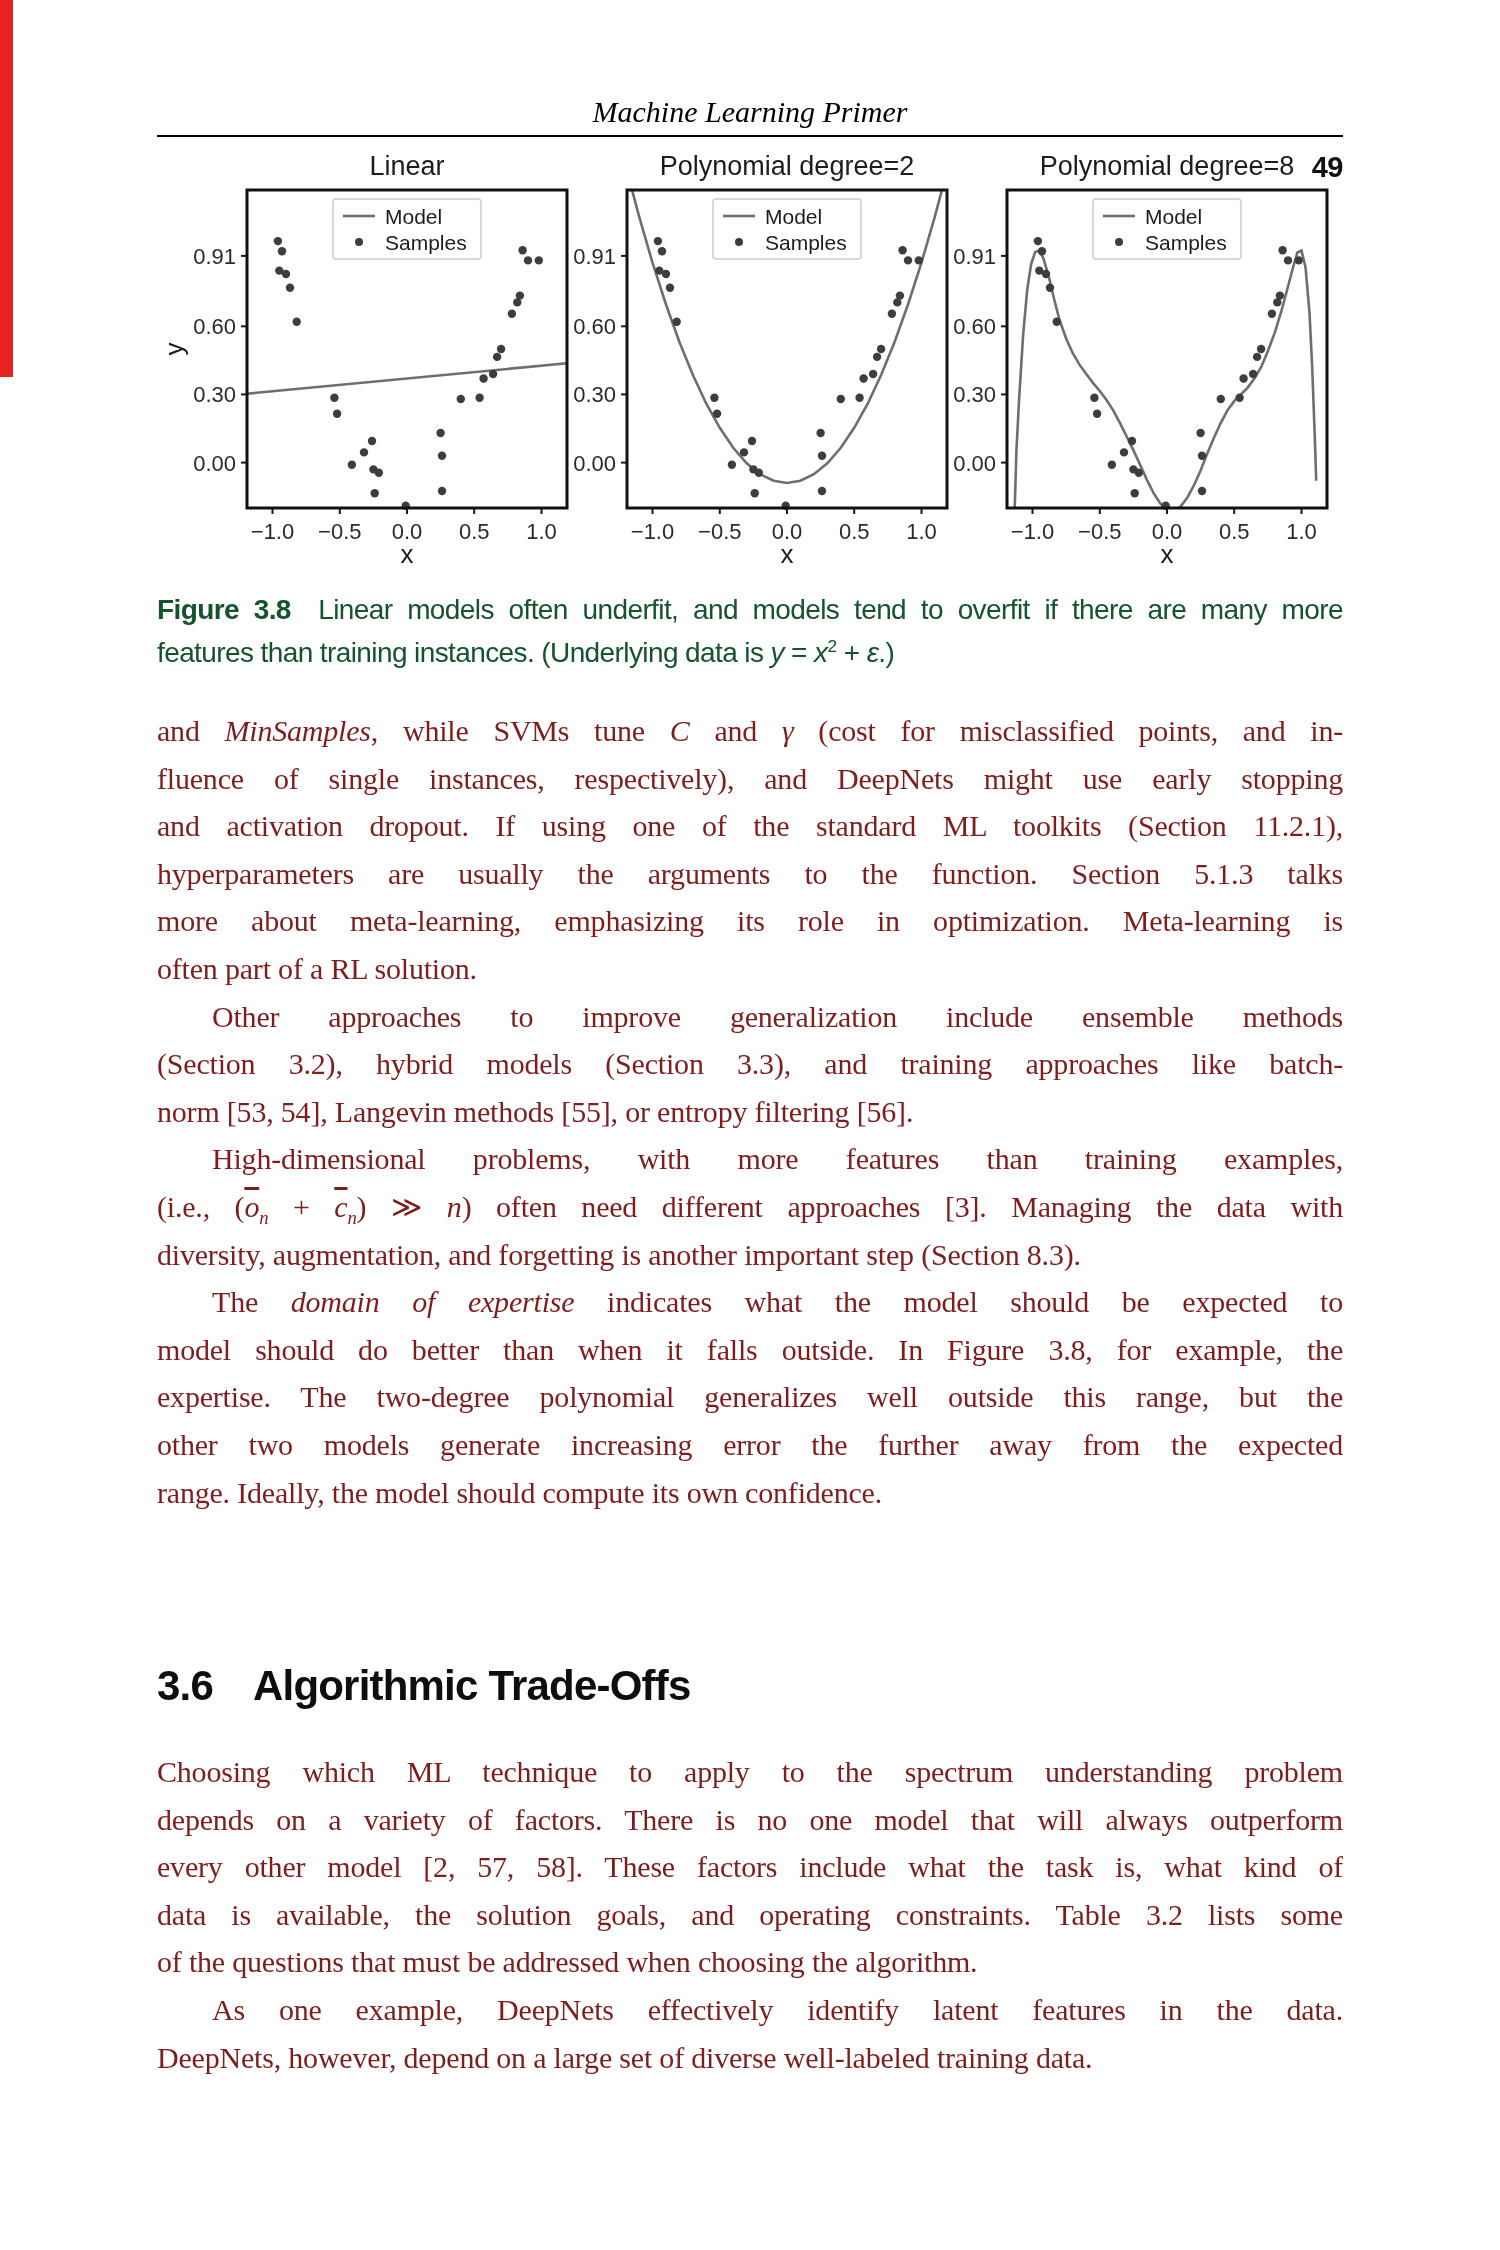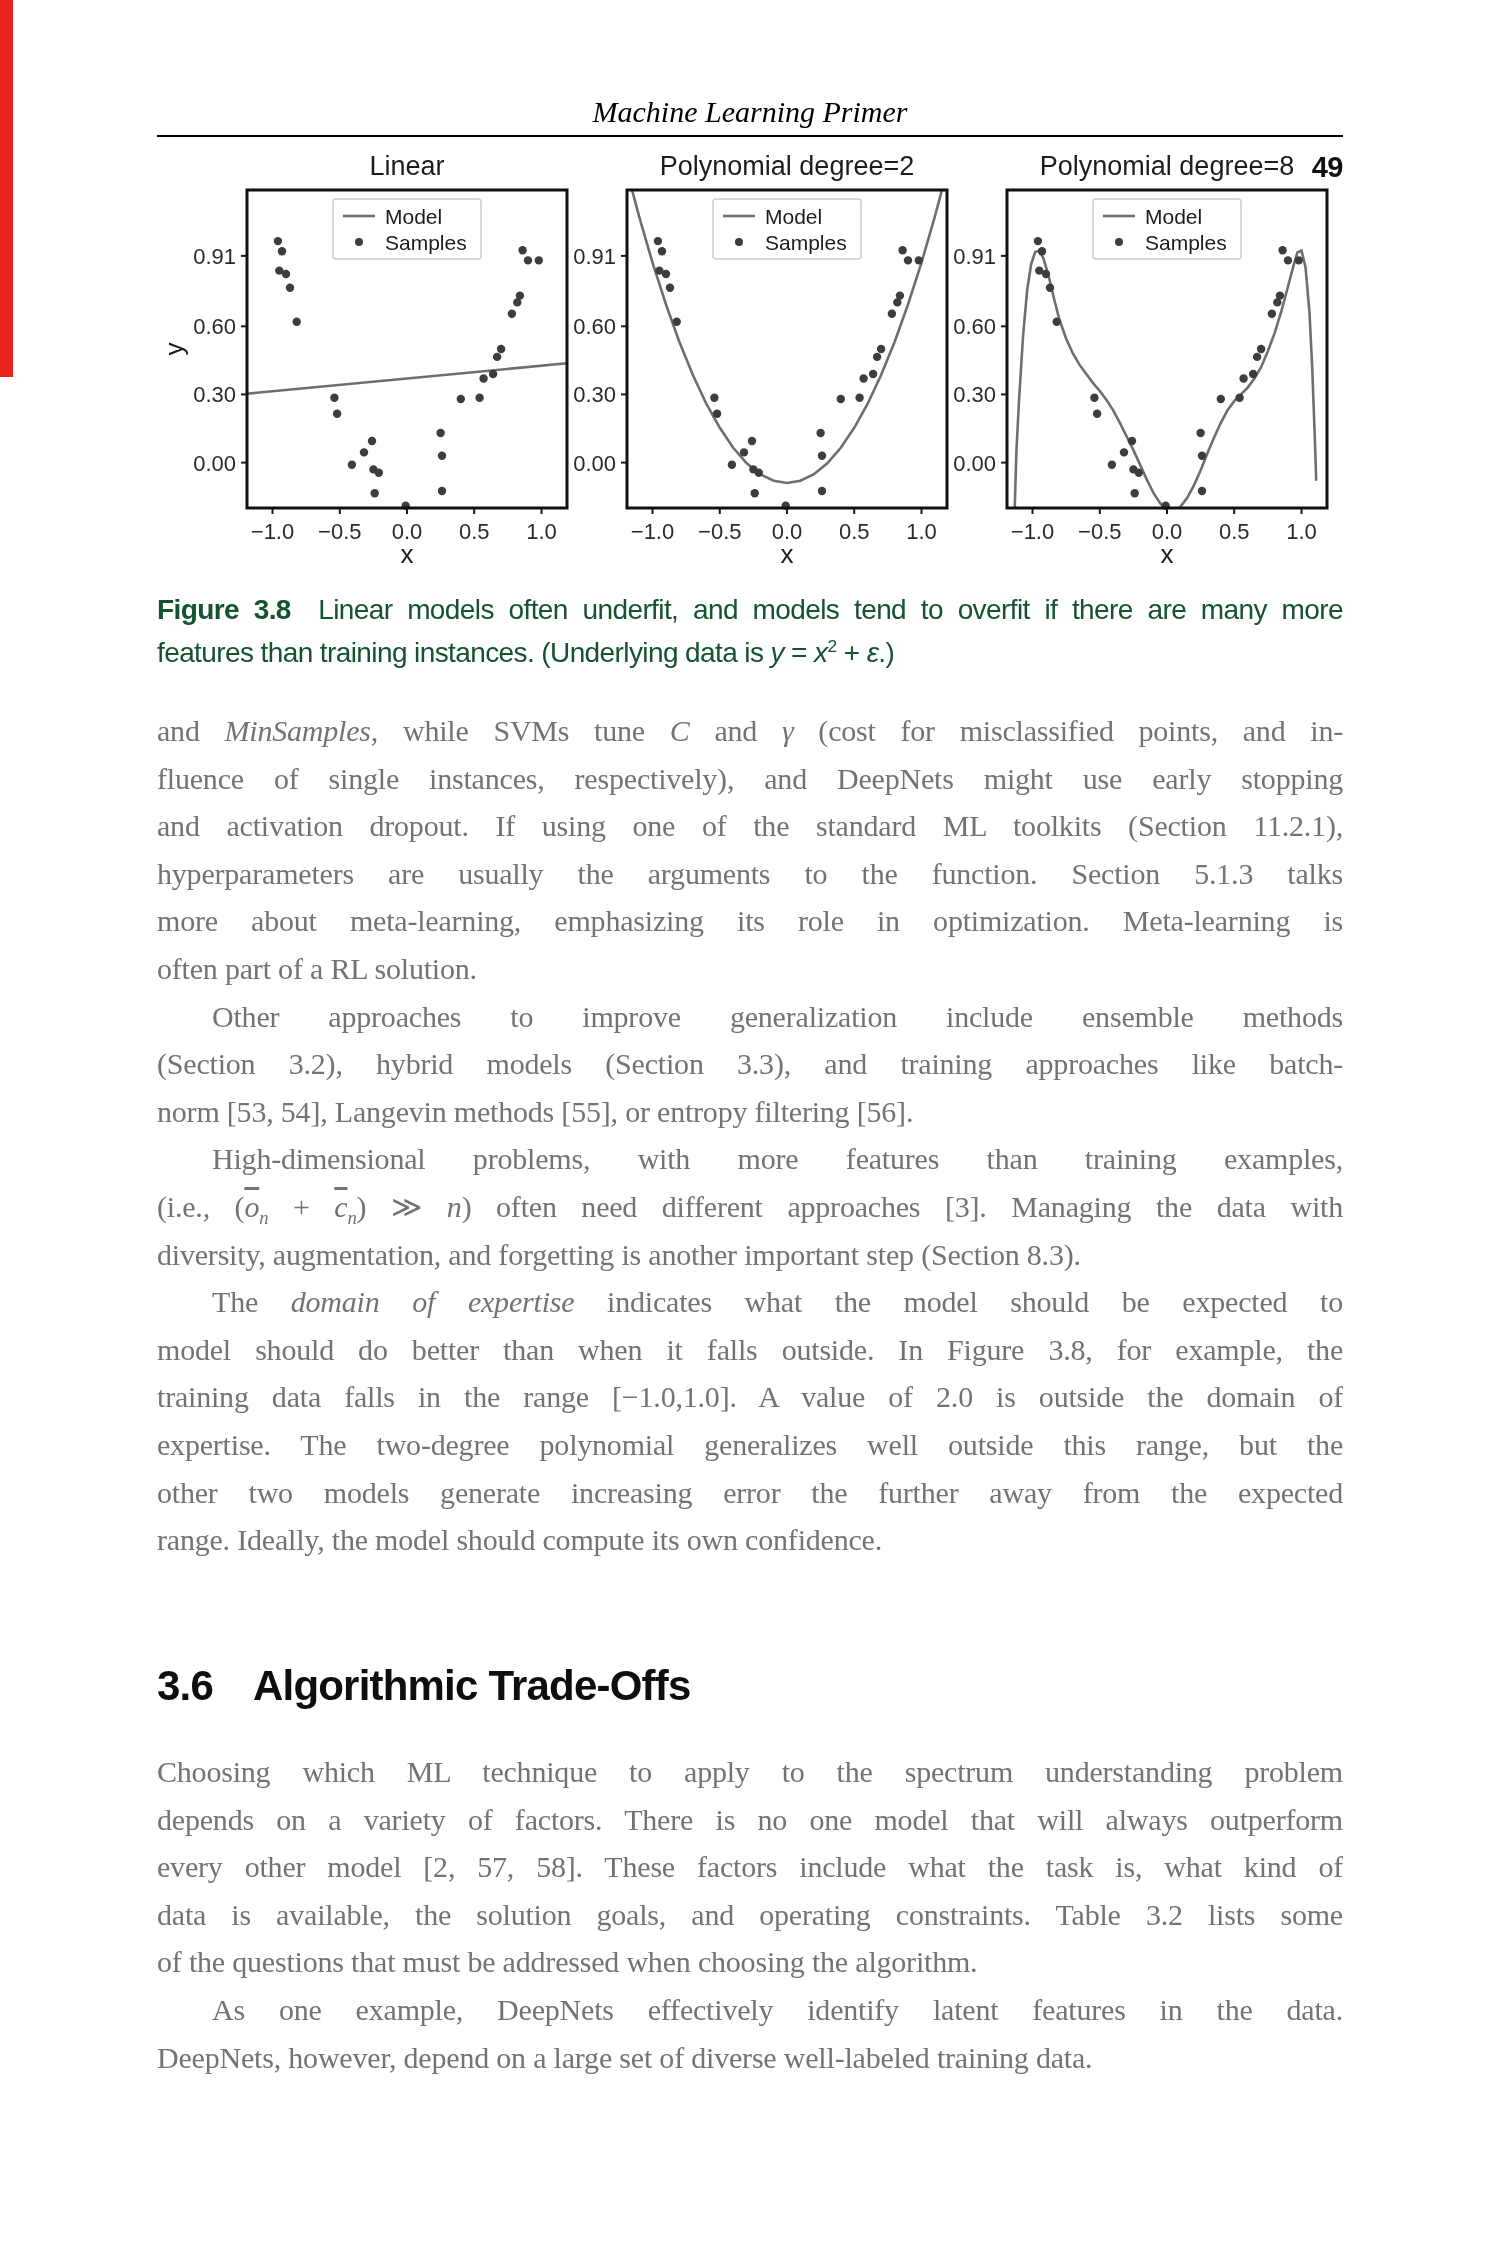--- a/index.html
+++ b/index.html
@@ -24,21 +24,21 @@
   .dot{fill:var(--dot,#3d3d3d);}
   .legbox{fill:#fff;fill-opacity:.85;stroke:#ccc;stroke-width:1.5;}
 
   
   #caption{position:absolute;left:157px;top:588px;width:1186px;
            font:28px "Liberation Sans",sans-serif;line-height:43px;color:#14532d;letter-spacing:-0.6px;}
   .capline{height:43px;overflow:hidden;}
 
   
   #body-top,#body-bottom{position:absolute;left:157px;width:1186px;
-           font:30px "Liberation Serif",serif;line-height:47.6px;color:#737373;letter-spacing:-0.2px;}
+           font:30px "Liberation Serif",serif;line-height:47.6px;color:#7f1d1d;letter-spacing:-0.2px;}
   #body-top{top:707px;}
   #body-bottom{top:1748px;}
   .bline{height:47.6px;overflow:hidden;}
   .jline{text-align:justify;text-align-last:justify;text-justify:inter-word;}
   .lastline{text-align:left;text-align-last:left;}
   .ind{text-indent:55px;}
   .it{font-style:italic;}
   .bd{font-weight:bold;}
   .sup{vertical-align:super;font-size:62%;line-height:0;}
   .sub{vertical-align:sub;font-size:62%;line-height:0;}
@@ -273,21 +273,20 @@
       <div class="bline jline"><span>more about meta-learning, emphasizing its role in optimization. Meta-learning is</span></div>
       <div class="bline lastline"><span>often part of a RL solution.</span></div>
       <div class="bline jline ind"><span>Other approaches to improve generalization include ensemble methods</span></div>
       <div class="bline jline"><span>(Section 3.2), hybrid models (Section 3.3), and training approaches like batch-</span></div>
       <div class="bline lastline"><span>norm [53, 54], Langevin methods [55], or entropy filtering [56].</span></div>
       <div class="bline jline ind"><span>High-dimensional problems, with more features than training examples,</span></div>
       <div class="bline jline"><span>(i.e., (</span><span class="it ov">o</span><span class="it sub">n</span><span> + </span><span class="it ov">c</span><span class="it sub">n</span><span>) ≫ </span><span class="it">n</span><span>) often need different approaches [3]. Managing the data with</span></div>
       <div class="bline lastline"><span>diversity, augmentation, and forgetting is another important step (Section 8.3).</span></div>
       <div class="bline jline ind"><span>The </span><span class="it">domain of expertise</span><span> indicates what the model should be expected to</span></div>
       <div class="bline jline"><span>model should do better than when it falls outside. In Figure 3.8, for example, the</span></div>
-      <div class="bline jline"><span>training data falls in the range [−1.0,1.0]. A value of 2.0 is outside the domain of</span></div>
       <div class="bline jline"><span>expertise. The two-degree polynomial generalizes well outside this range, but the</span></div>
       <div class="bline jline"><span>other two models generate increasing error the further away from the expected</span></div>
       <div class="bline lastline"><span>range. Ideally, the model should compute its own confidence.</span></div>
     </div>
 
   <div id="heading">
     <span class="num">3.6</span><span>Algorithmic Trade-Offs</span>
   </div>
 
   <div id="body-bottom">

